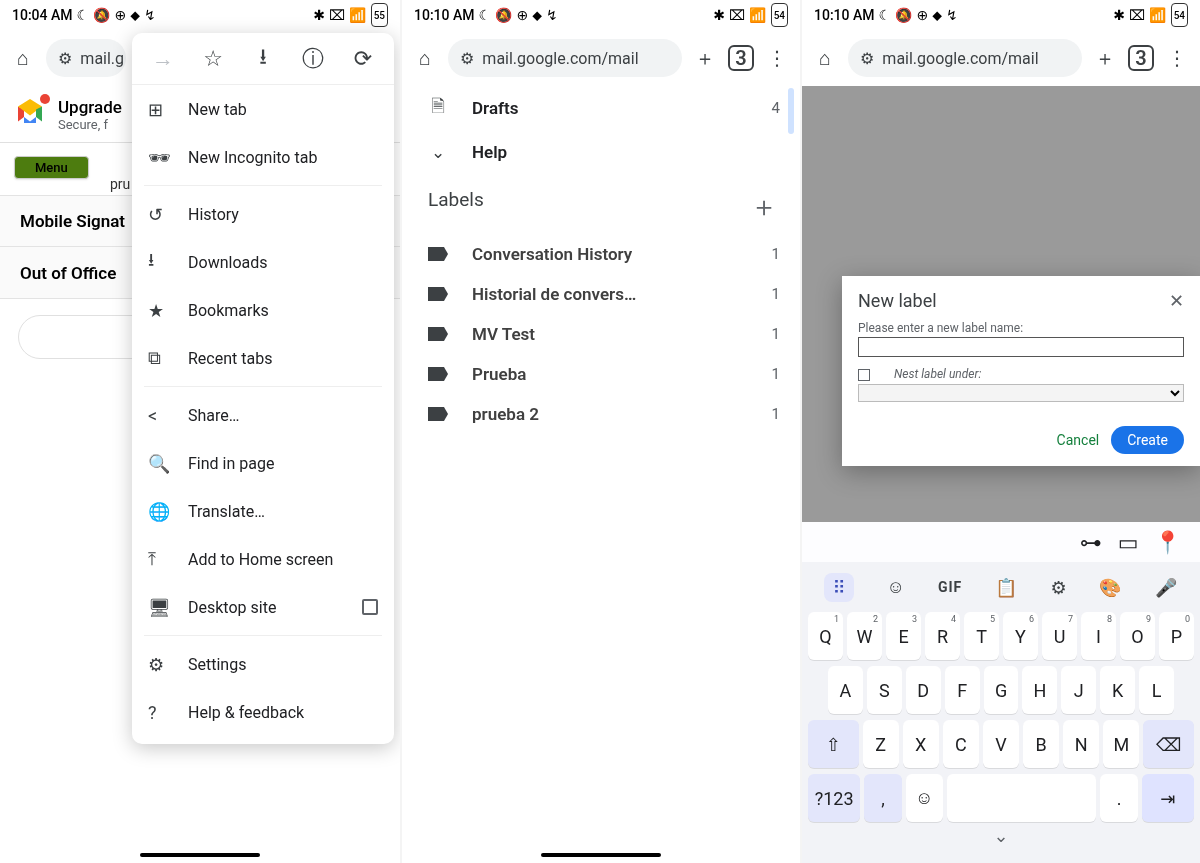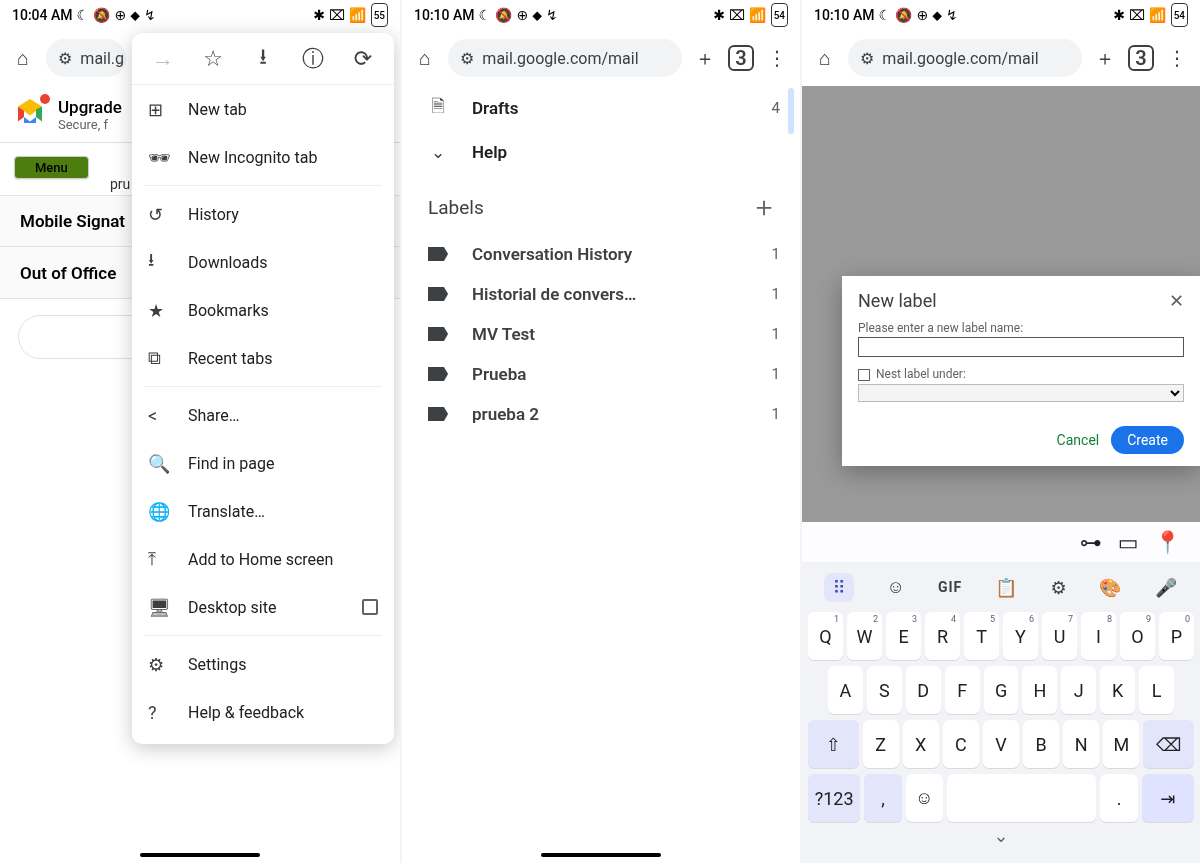--- a/index.html
+++ b/index.html
@@ -42,37 +42,37 @@
   .chrome-menu .mi .ic{ width:22px; font-size:18px; color:#3c4043; }
   .chrome-menu hr { border:none; border-top:1px solid #eee; margin:4px 12px; }
   .chrome-menu .checkbox { width:16px;height:16px;border:2px solid #5f6368;border-radius:2px; margin-left:auto; }
 
   
   .s2-body { background:#fff; padding-left:4px;}
   .s2 .blueedge { position:absolute; right:6px; top:88px; width:6px; height:46px; background:#cfe2ff; border-radius:3px; }
   .gmrow { height:44px; display:flex; align-items:center; padding:0 20px 0 22px; gap:24px; font-size:17px; font-weight:600; color:#202124; }
   .gmrow .ic { width:20px; text-align:center; font-size:17px; color:#3c4043; font-weight:400;}
   .gmrow .cnt { margin-left:auto; font-size:15px; color:#5f6368; font-weight:400; }
-  .labels-hdr { display:flex; align-items:center; justify-content:space-between; padding:14px 22px 8px 22px; font-size:19px; color:#3c4043; }
+  .labels-hdr { display:flex; align-items:flex-start; justify-content:space-between; padding:14px 22px 8px 22px; font-size:19px; color:#3c4043; }
   .labels-hdr .plus{ font-size:28px; color:#5f6368; font-weight:300;}
   .lrow { height:40px; display:flex; align-items:center; padding:0 20px 0 22px; gap:24px; }
   .lrow .tag { width:20px; height:14px; background:#3c4043; clip-path: polygon(0 0, 80% 0, 100% 50%, 80% 100%, 0 100%); }
   .lrow .nm { font-size:17px; font-weight:600; color:#404040; white-space:nowrap; overflow:hidden; text-overflow:ellipsis; max-width:200px; }
   .lrow .ct { margin-left:auto; font-size:15px; color:#5f6368; }
 
   .homebar{ position:absolute; bottom:6px; left:50%; transform:translateX(-50%); width:120px;height:4px;background:#000;border-radius:2px;}
 
   
   .s3 .graybg { position:absolute; top:86px; left:0; right:0; height:436px; background:#9a9a9a; }
   .dialog { position:absolute; top:276px; left:40px; right:0; background:#fff; box-shadow:0 6px 24px rgba(0,0,0,.3); padding:14px 16px 12px 16px; }
   .dialog .dtitle { font-size:18px; color:#3c4043; display:flex; justify-content:space-between; align-items:center; }
   .dialog .close { font-size:18px; color:#5f6368; }
   .dialog .lbl { font-size:12px; color:#5f6368; margin-top:10px; }
   .dialog .inp { width:100%; height:20px; border:1px solid #555; margin-top:2px; }
-  .dialog .nest { margin-top:10px; font-size:12px; color:#5f6368; display:flex; align-items:flex-end; gap:6px; }
+  .dialog .nest { margin-top:10px; font-size:12px; color:#5f6368; display:flex; align-items:flex-end; gap:24px;font-style:italic; }
   .dialog .nest .cb{ width:12px;height:12px;border:1px solid #5f6368;}
   .dialog select{ width:100%; height:18px; border:1px solid #bbb; background:#f4f4f4; margin-top:2px; font-size:11px;}
   .dialog .btns{ display:flex; justify-content:flex-end; gap:12px; margin-top:24px; align-items:center;}
   .dialog .cancel{ font-size:14px; color:#15803d; }
   .dialog .create{ background:#1a73e8; color:#fff; font-size:14px; padding:6px 16px; border-radius:16px; }
 
   .suggest-bar{ position:absolute; top:522px; left:0; right:0; height:40px; display:flex; justify-content:flex-end; align-items:center; gap:16px; padding:0 18px; background:#fdfdff; }
   .suggest-bar span{ font-size:22px; color:#202124; }
 
   .kbd { position:absolute; top:562px; left:0; right:0; bottom:0; background:#f2f3f7; padding:6px 6px 0 6px; }

